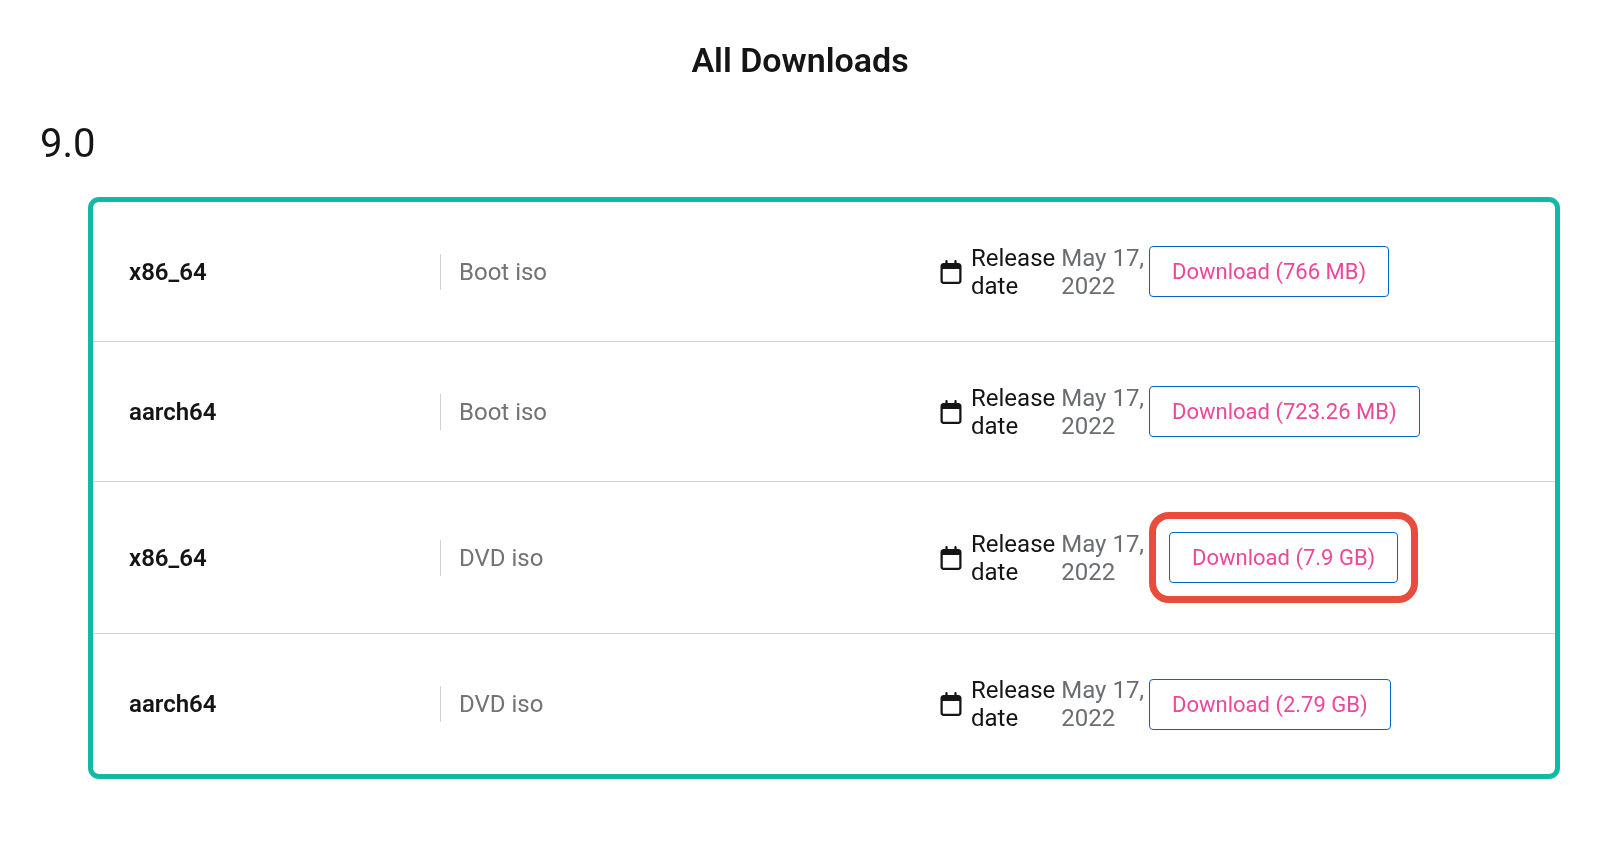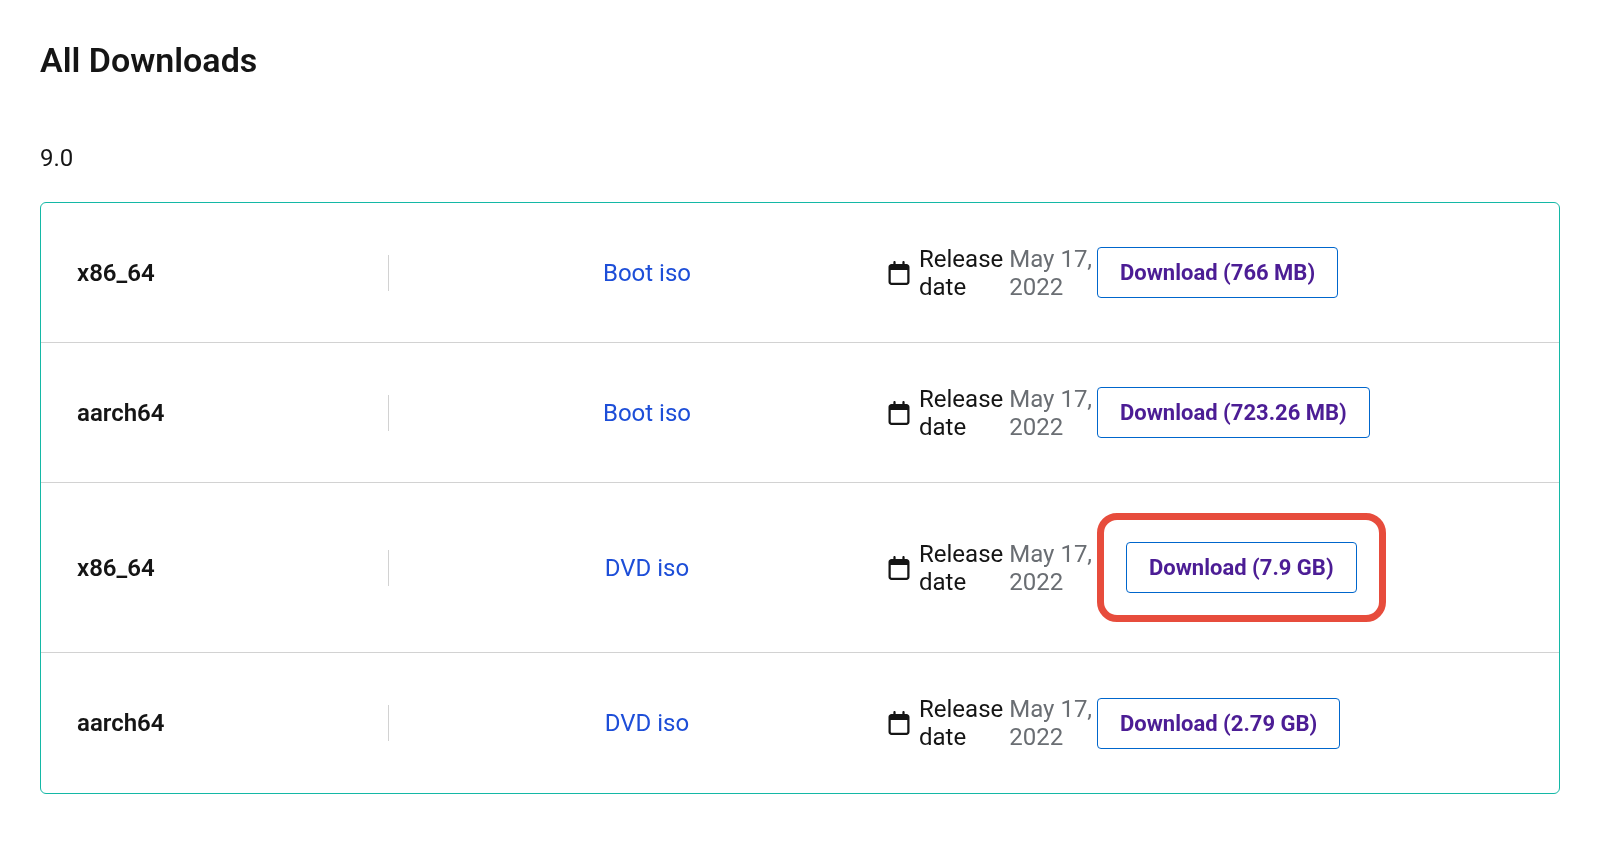--- a/index.html
+++ b/index.html
@@ -9,32 +9,34 @@
     }
     body {
       font-family: -apple-system, BlinkMacSystemFont, "Segoe UI", Roboto, "Helvetica Neue", Arial, sans-serif;
       background: #ffffff;
       padding: 40px;
       color: #151515;
     }
     .page-title {
       font-size: 34px;
       font-weight: 600;
-      margin-bottom: 64px;
+      margin-bottom: 40px;
       color: #151515;
+      text-align: center;
     }
     .version-title {
-      font-size: 24px;
+      font-size: 40px;
       font-weight: 400;
       margin-bottom: 30px;
       color: #151515;
     }
     .download-table {
-      border: 1px solid #14b8a6;
-      border-radius: 6px;
+      border: 5px solid #14b8a6;
+      border-radius: 11px;
+      margin-left: 48px;
     }
     .download-row {
       display: flex;
       align-items: center;
       padding: 30px 36px;
       border-bottom: 1px solid #d2d2d2;
       min-height: 140px;
     }
     .download-row:last-child {
       border-bottom: none;
@@ -53,22 +55,21 @@
       top: 50%;
       transform: translateY(-50%);
       width: 1px;
       height: 36px;
       background: #d2d2d2;
     }
     .col-type {
       width: 480px;
       font-size: 24px;
       font-weight: 400;
-      color: #1d4ed8;
-      text-align: center;
+      color: #737373;
     }
     .col-release {
       width: 210px;
       display: flex;
       flex-direction: row;
       gap: 6px;
     }
     .release-label-row {
       display: flex;
       align-items: center;
@@ -81,34 +82,34 @@
       color: #6a6e73;
     }
     .col-download {
       flex: 1;
       display: flex;
       justify-content: flex-start;
     }
     .download-btn {
       display: inline-block;
       border: 1px solid #0066cc;
-      color: #4c1d95;
+      color: #ec4899;
       background: #ffffff;
       font-size: 22px;
-      font-weight: 700;
+      font-weight: 400;
       padding: 12px 22px;
       border-radius: 4px;
       cursor: pointer;
       text-align: center;
       white-space: nowrap;
     }
     .highlight-ring {
       border: 7px solid #e74c3c;
       border-radius: 20px;
-      padding: 22px;
+      padding: 13px;
       display: inline-block;
     }
     .cal-icon {
       display: inline-block;
       vertical-align: middle;
     }
     .cal-icon svg {
       width: 24px;
       height: 24px;
       display: block;

